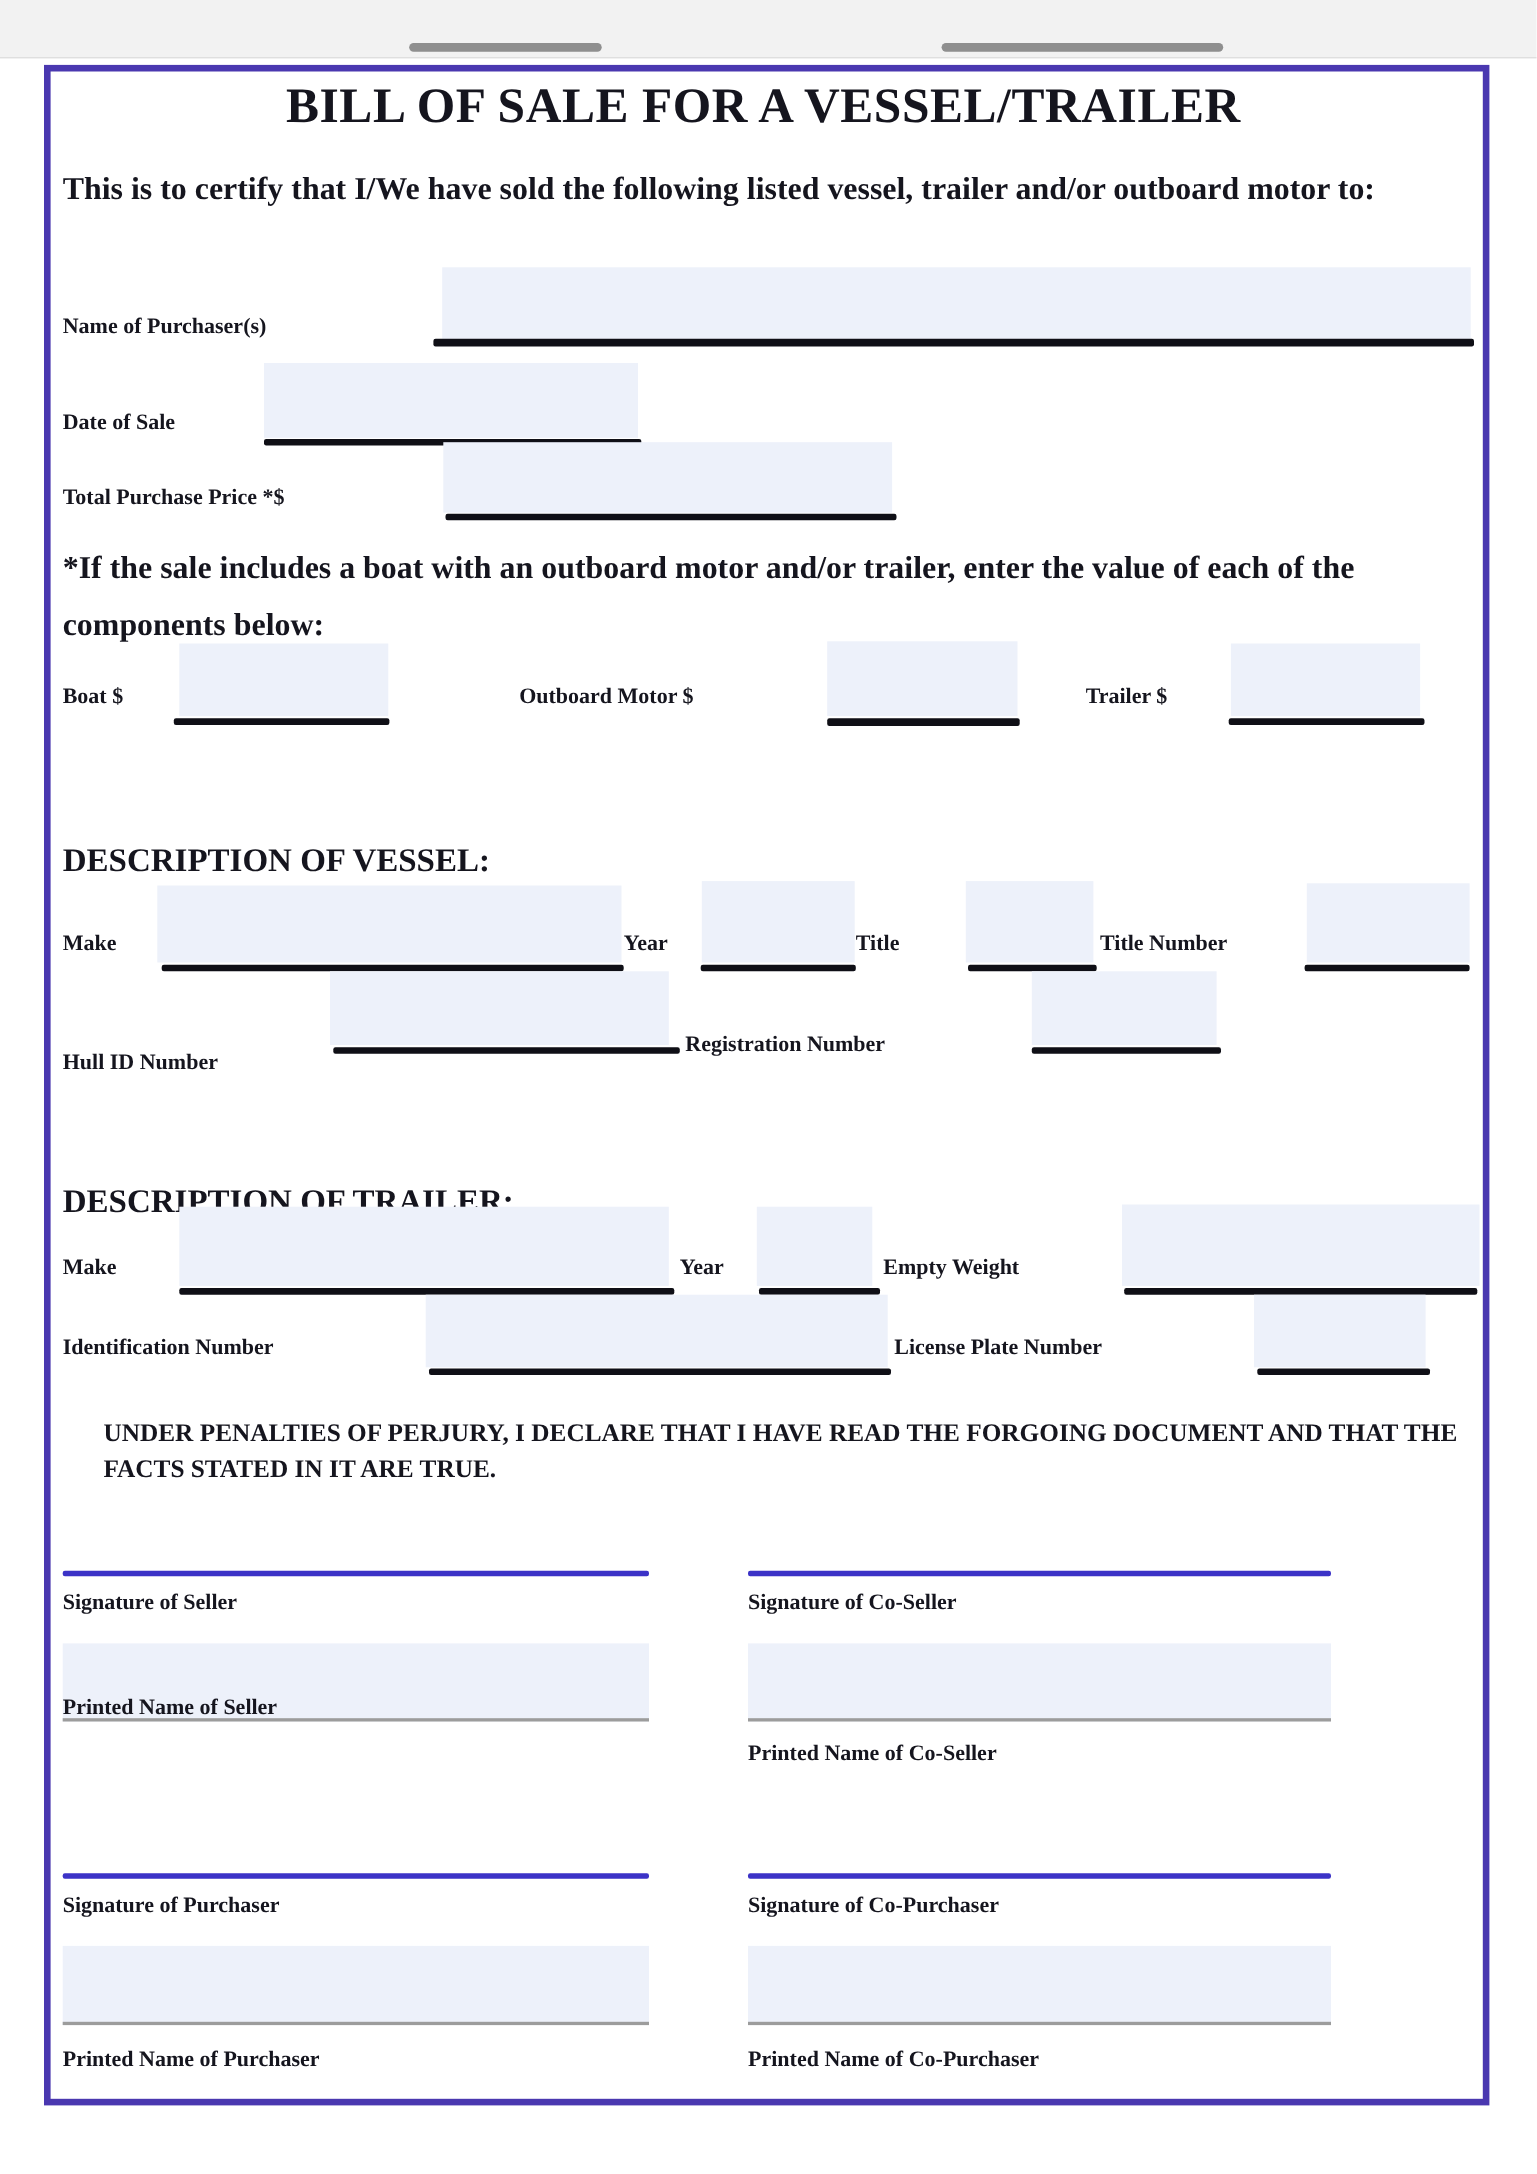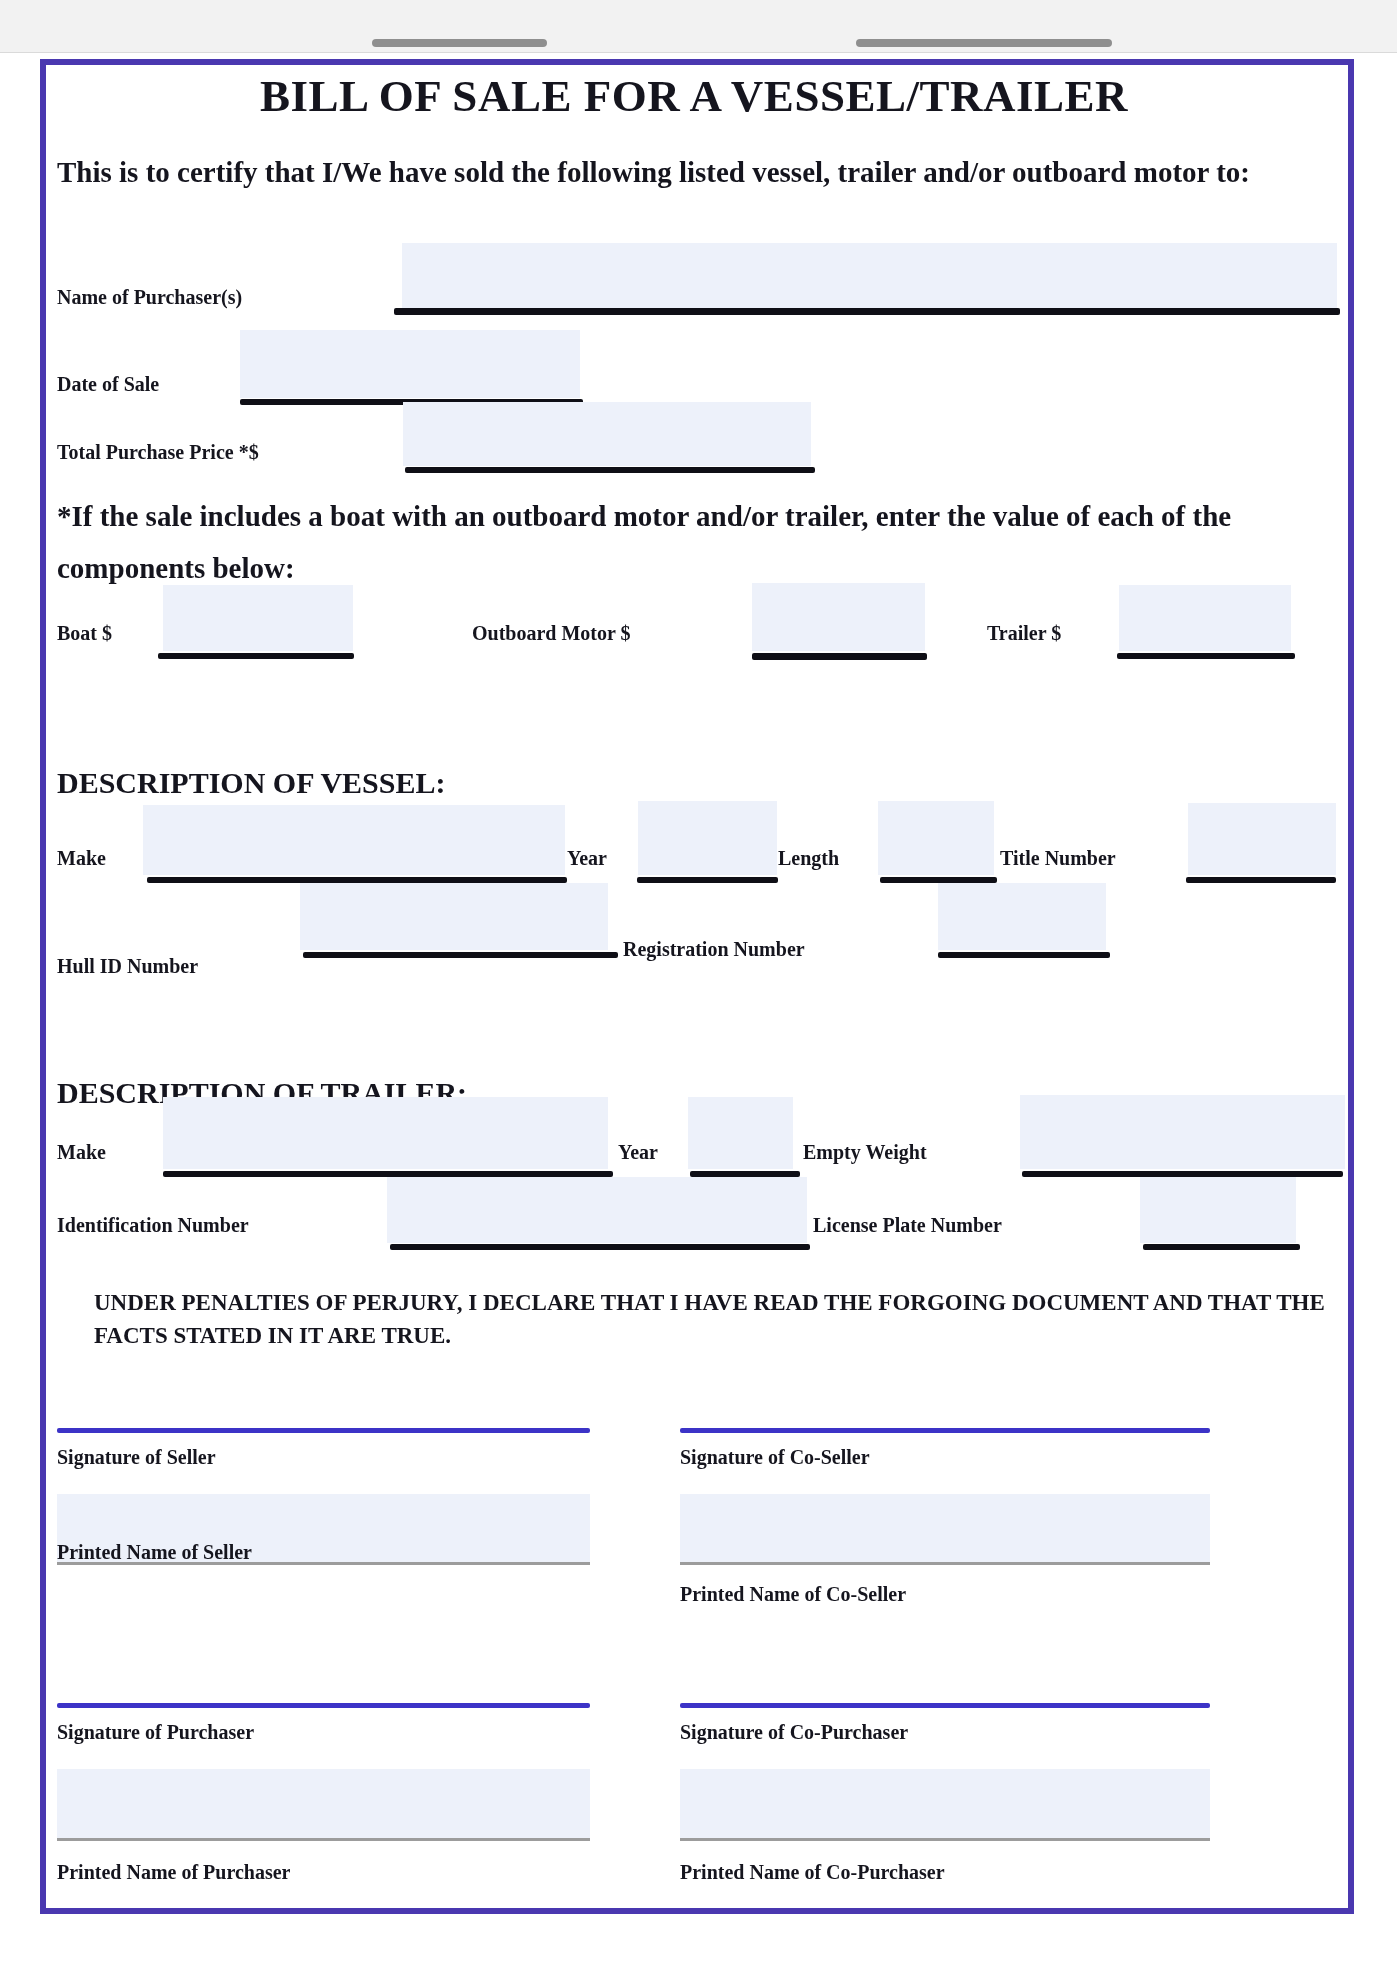--- a/index.html
+++ b/index.html
@@ -80,21 +80,21 @@
   <div class="heading" style="left:57px;top:766px;">DESCRIPTION OF VESSEL:</div>
 
   <div class="lbl" style="left:57px;top:847px;">Make</div>
   <div class="box" style="left:143px;top:805px;width:422px;height:70px;"></div>
   <div class="uline" style="left:147px;top:877px;width:420px;"></div>
 
   <div class="lbl" style="left:567px;top:847px;">Year</div>
   <div class="box" style="left:638px;top:801px;width:139px;height:74px;"></div>
   <div class="uline" style="left:637px;top:877px;width:141px;"></div>
 
-  <div class="lbl" style="left:778px;top:847px;">Length</div>
+  <div class="lbl" style="left:778px;top:847px;">Title</div>
   <div class="box" style="left:878px;top:801px;width:116px;height:74px;"></div>
   <div class="uline" style="left:880px;top:877px;width:117px;"></div>
 
   <div class="lbl" style="left:1000px;top:847px;">Title Number</div>
   <div class="box" style="left:1188px;top:803px;width:148px;height:72px;"></div>
   <div class="uline" style="left:1186px;top:877px;width:150px;"></div>
 
   <div class="lbl" style="left:57px;top:920px;margin-top:35px;">Hull ID Number</div>
   <div class="box" style="left:300px;top:883px;width:308px;height:67px;"></div>
   <div class="uline" style="left:303px;top:952px;width:315px;"></div>

